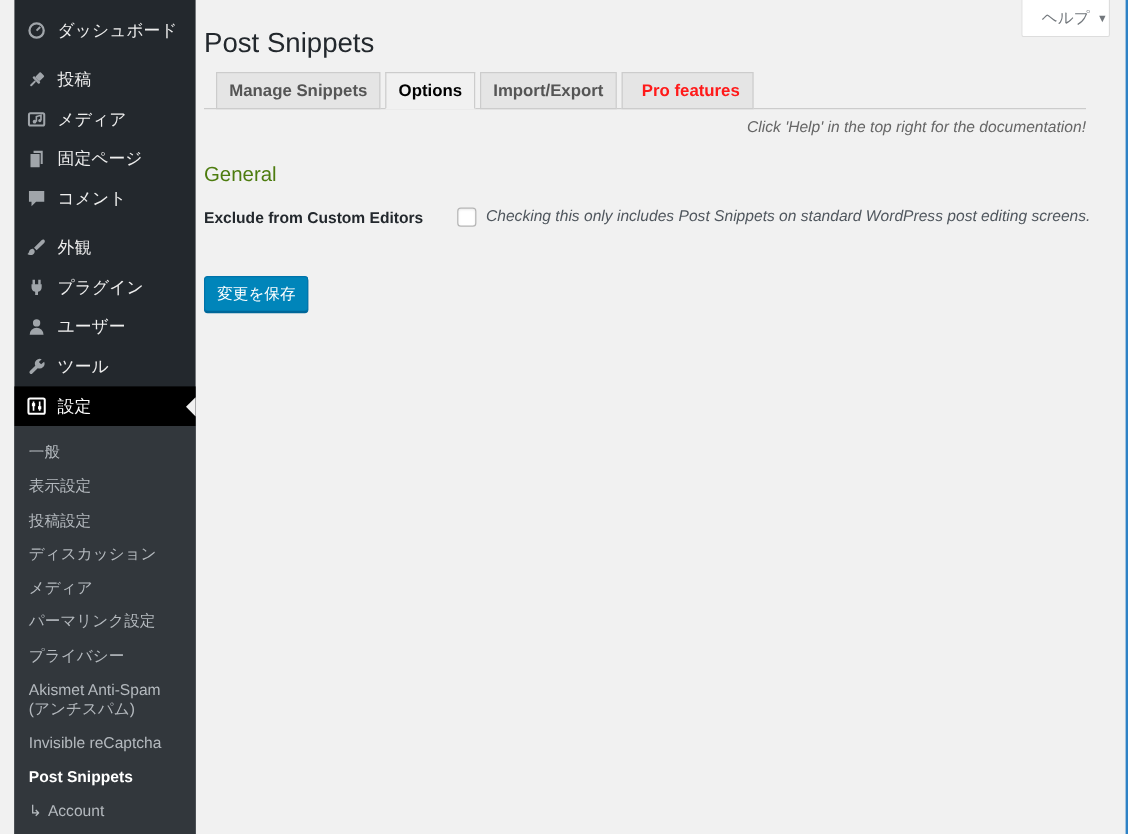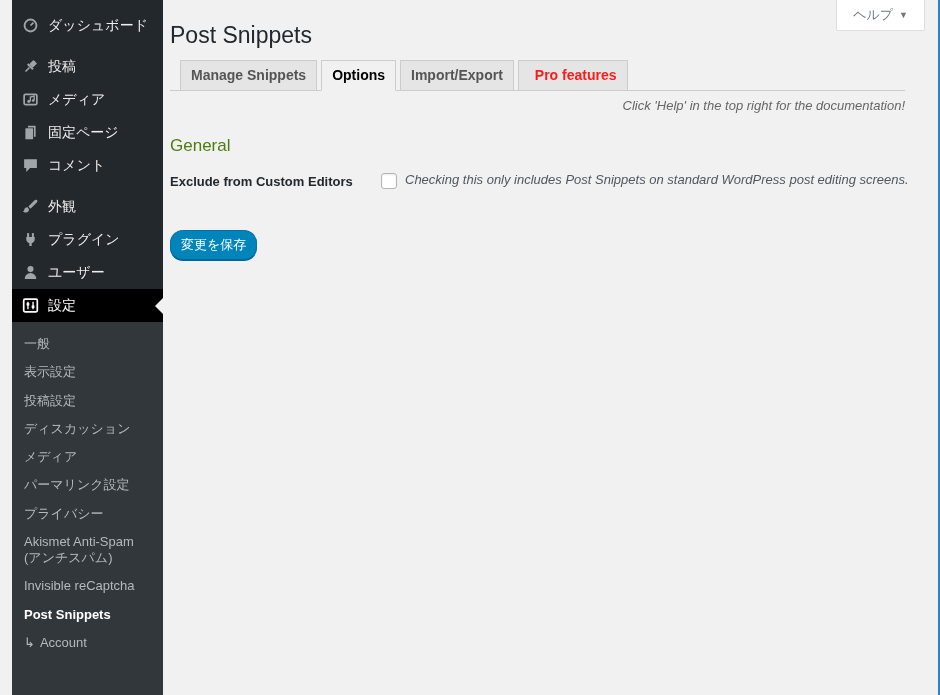--- a/index.html
+++ b/index.html
@@ -58,21 +58,21 @@
   .submenu-item.highlight { color: #8dc63f; font-weight: bold; }
   .submenu-item .prefix { margin-right: 5px; }
 
   
   .content { margin-left: 151px; position: relative; height: 100%; }
   .help-btn {
     position: absolute; top: 0; right: 13px;
     background: #ffffff;
     border: 1px solid #ddd; border-top: none;
     border-radius: 0 0 2px 2px;
-    padding: 6px 16px 6px 16px;
+    padding: 6px 1px 6px 16px;
     font-size: 13px; color: #72777c;
     font-family: inherit;
     cursor: pointer;
   }
   .help-btn .caret { font-size: 9px; margin-left: 6px; vertical-align: 1px; }
 
   .page-title {
     margin: 0; padding: 21px 0 0 19px;
     font-size: 23px; font-weight: 400;
     color: #23282d; line-height: 1.3;
@@ -142,21 +142,21 @@
   }
 
   .save-btn {
     margin: 41px 0 0 19px;
     background: #0085ba;
     border: 1px solid #0073aa; border-bottom-color: #006799;
     box-shadow: 0 1px 0 #006799;
     color: #fff;
     font-size: 13px; font-family: inherit;
     padding: 5px 10px;
-    border-radius: 13px;
+    border-radius: 3px;
     cursor: pointer;
   }
 </style>
 </head>
 <body>
 
 <div class="sidebar">
   <div class="menu">
 
     <div class="menu-item">
@@ -241,20 +241,28 @@
     <div class="menu-item">
       <span class="mi-icon">
         <svg viewBox="0 0 20 20">
             <circle cx="10" cy="6" r="3.6"></circle>
             <path d="M3.2 17.5a6.8 6.8 0 0 1 13.6 0z"></path>
           </svg>
       </span>
       <span>ユーザー</span>
     </div>
 
+    <div class="menu-item">
+      <span class="mi-icon">
+        <svg viewBox="0 0 20 20">
+            <path d="M17.4 5.2a4.8 4.8 0 0 1-6.3 6.3l-5.3 5.3a1.7 1.7 0 0 1-2.4-2.4l5.3-5.3a4.8 4.8 0 0 1 6.3-6.3L12.2 5.6l2.2 2.2z"></path>
+          </svg>
+      </span>
+      <span>ツール</span>
+    </div>
 
     <div class="menu-item selected">
       <span class="mi-icon">
         <svg viewBox="0 0 20 20">
             <rect x="2" y="2.5" width="16" height="15" rx="1.5" fill="none" stroke="currentColor" stroke-width="2"></rect>
             <path d="M7 5.5v9M13 5.5v9" stroke="currentColor" stroke-width="1.6" fill="none"></path>
             <rect x="5.4" y="7" width="3.2" height="3"></rect>
             <rect x="11.4" y="10" width="3.2" height="3"></rect>
           </svg>
       </span>

